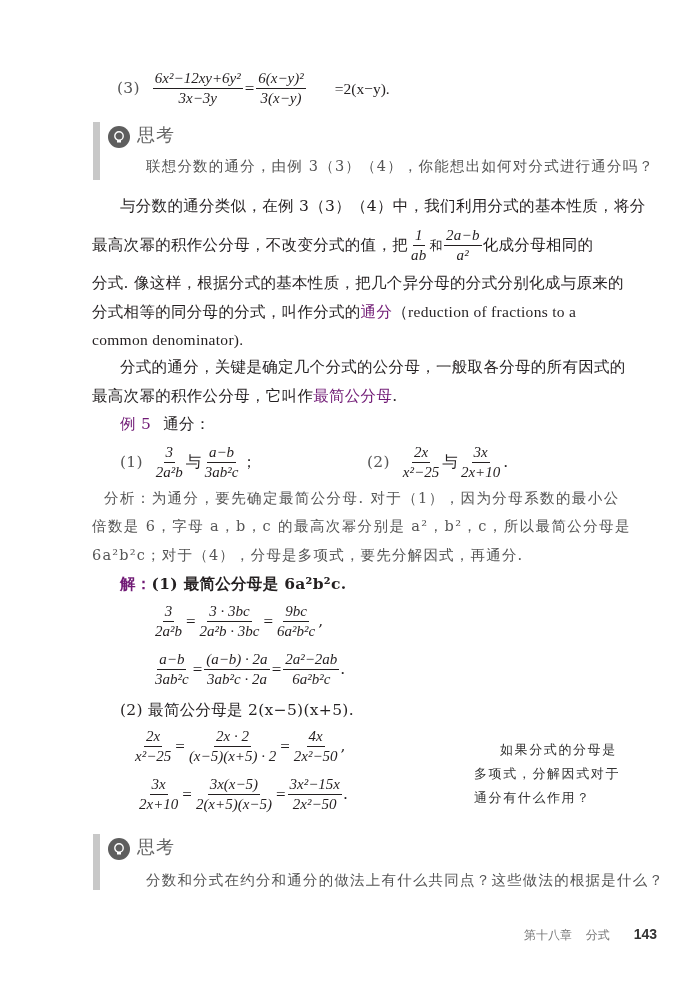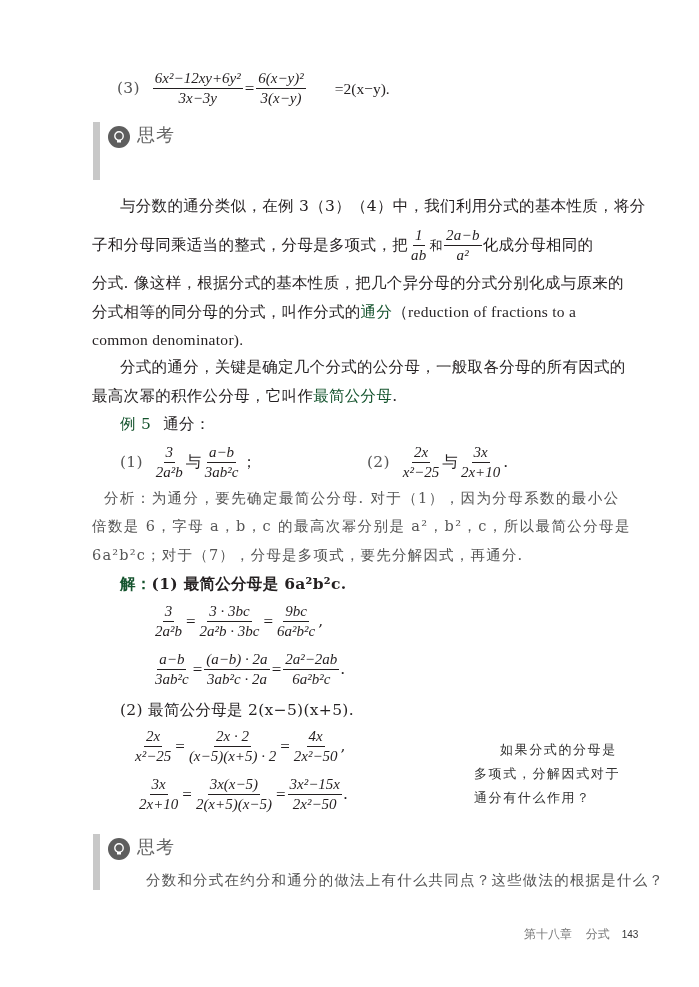--- a/index.html
+++ b/index.html
@@ -3,21 +3,21 @@
 <meta charset="utf-8">
 <style>
   html, body { margin: 0; padding: 0; background: #ffffff; }
   body {
     width: 699px; height: 987px; position: relative; overflow: hidden;
     font-family: "DejaVu Serif", "Liberation Serif", serif;
     color: #231f20;
   }
   .abs { position: absolute; }
   .txt { font-size: 15.5px; line-height: 21px; white-space: nowrap; letter-spacing: 0.3px; }
-  .gray { color: #14532d; }
+  .gray { color: #701a75; }
   .mid { color: #555; }
   .math { font-family: "Liberation Serif", "DejaVu Serif", serif; }
   .it { font-style: italic; }
 
   
   .frac { display: inline-flex; flex-direction: column; align-items: center; vertical-align: middle;
           font-family: "Liberation Serif", "DejaVu Serif", serif; font-size: 15px; line-height: 17px; margin: 0 1px; text-align: center; }
   .frac .num { padding: 0 2px 1px; border-bottom: 1px solid #231f20; }
   .frac .den { padding: 1px 2px 0; }
   .eq { font-family: "Liberation Serif", serif; font-size: 17px; margin: 0 1px; vertical-align: middle; }
@@ -55,25 +55,26 @@
 <div class="think" style="top:122px; height:58px;">
   <div class="lbar" style="height:58px;"></div>
   <div class="rbar" style="height:52px;"></div>
   <div class="icon">
     <svg width="14" height="14" viewBox="0 0 14 14">
         <circle cx="7" cy="6" r="4.2" fill="none" stroke="#fff" stroke-width="1.4"></circle>
         <rect x="5" y="10" width="4" height="2.5" fill="#fff"></rect>
       </svg>
   </div>
   <div class="title">思考</div>
+  <div class="body" style="top:35px;">联想分数的通分，由例 3（3）（4），你能想出如何对分式进行通分吗？</div>
 </div>
 
 <div class="abs txt" style="left:120px; top:196px;">与分数的通分类似，在例 3（3）（4）中，我们利用分式的基本性质，将分</div>
 <div class="abs row txt" style="left:92px; top:227px;">
-  <span>子和分母同乘适当的整式，分母是多项式，把</span>
+  <span>最高次幂的积作公分母，不改变分式的值，把</span>
   <span class="frac it">
     <span class="num">1</span>
     <span class="den">ab</span>
   </span>
   <span style="font-size:13px;">和</span>
   <span class="frac it">
     <span class="num">2a−b</span>
     <span class="den">a²</span>
   </span>
   <span>化成分母相同的</span>
@@ -114,21 +115,21 @@
   <span class="txt">与</span>
   <span class="frac it">
       <span class="num">3x</span>
       <span class="den">2x+10</span>
     </span>
   <span class="txt">.</span>
 </div>
 
 <div class="abs txt mid" style="left:104px; top:488px; font-size:14.5px; letter-spacing:1.4px;">分析：为通分，要先确定最简公分母. 对于（1），因为分母系数的最小公</div>
 <div class="abs txt mid" style="left:92px; top:516px; font-size:14.5px; letter-spacing:1.4px;">倍数是 6，字母 a，b，c 的最高次幂分别是 a²，b²，c，所以最简公分母是</div>
-<div class="abs txt mid" style="left:92px; top:545px; font-size:14.5px; letter-spacing:1.2px;">6a²b²c；对于（7），分母是多项式，要先分解因式，再通分.</div>
+<div class="abs txt mid" style="left:92px; top:545px; font-size:14.5px; letter-spacing:1.2px;">6a²b²c；对于（4），分母是多项式，要先分解因式，再通分.</div>
 
 <div class="abs txt" style="left:120px; top:573px;font-weight:bold;">
   <span class="gray">解：</span><span>(1) 最简公分母是 6a²b²c.</span>
 </div>
 
 <div class="abs row" style="left:152px; top:603px;">
   <span class="frac it">
       <span class="num">3</span>
       <span class="den">2a²b</span>
     </span>
@@ -216,14 +217,14 @@
         <rect x="5" y="10" width="4" height="2.5" fill="#fff"></rect>
       </svg>
   </div>
   <div class="title">思考</div>
   <div class="body" style="top:37px;">分数和分式在约分和通分的做法上有什么共同点？这些做法的根据是什么？</div>
 </div>
 
 <div class="abs footer" style="left:524px; top:926px; font-size:12px; color:#777; white-space:nowrap;">
   <span style="font-family:'DejaVu Serif', serif;">第十八章</span>
   <span style="margin-left:10px; font-family:'DejaVu Serif', serif;">分式</span>
-  <span style="margin-left:8px; font-size:10px; color:#333; font-family:'Liberation Sans', sans-serif;">143</span>
+  <span style="margin-left:20px; font-size:14px; color:#333; font-family:'Liberation Sans', sans-serif;font-weight:bold;">143</span>
 </div>
 
 </body></html>

